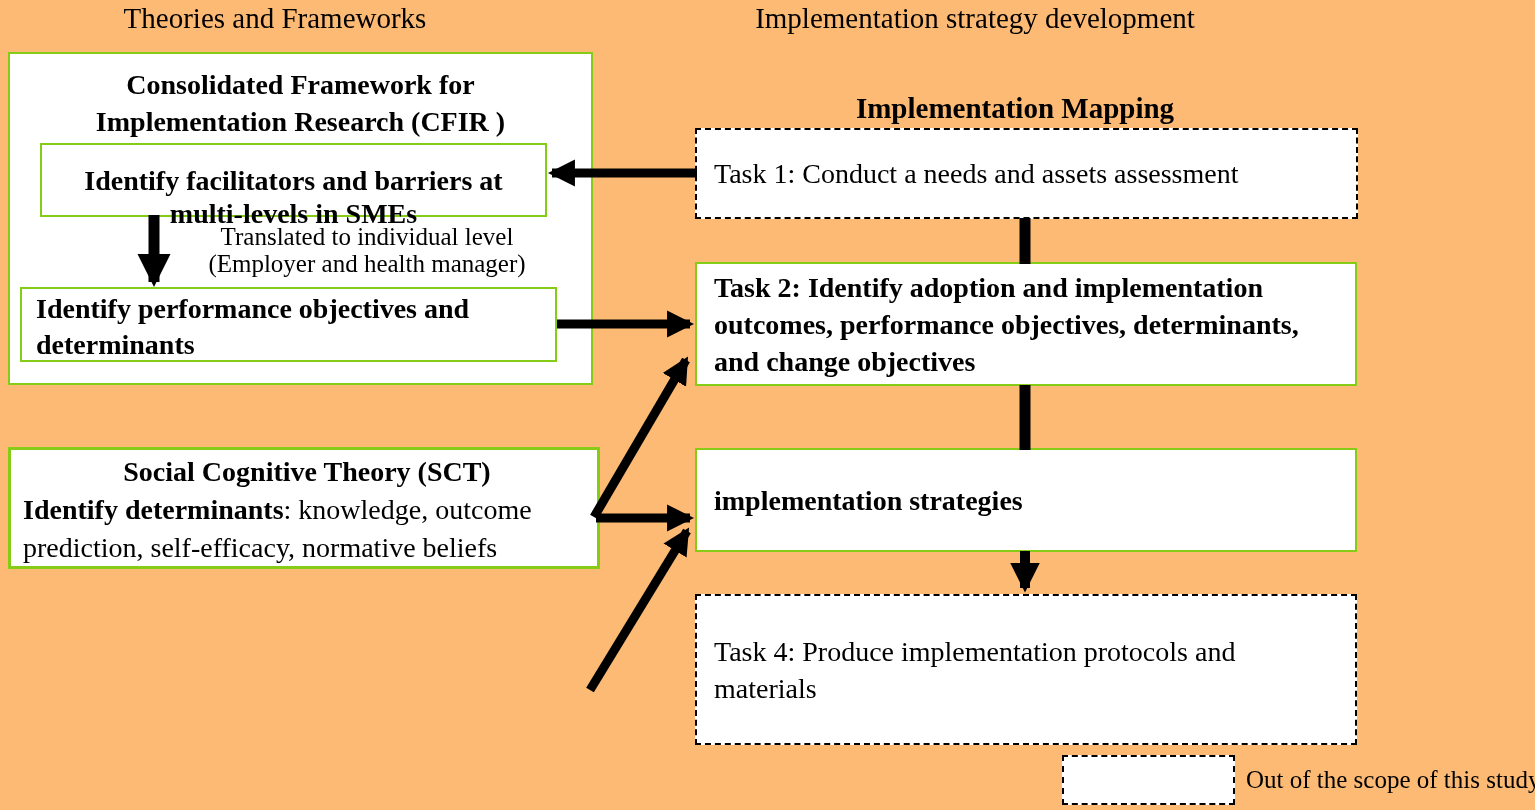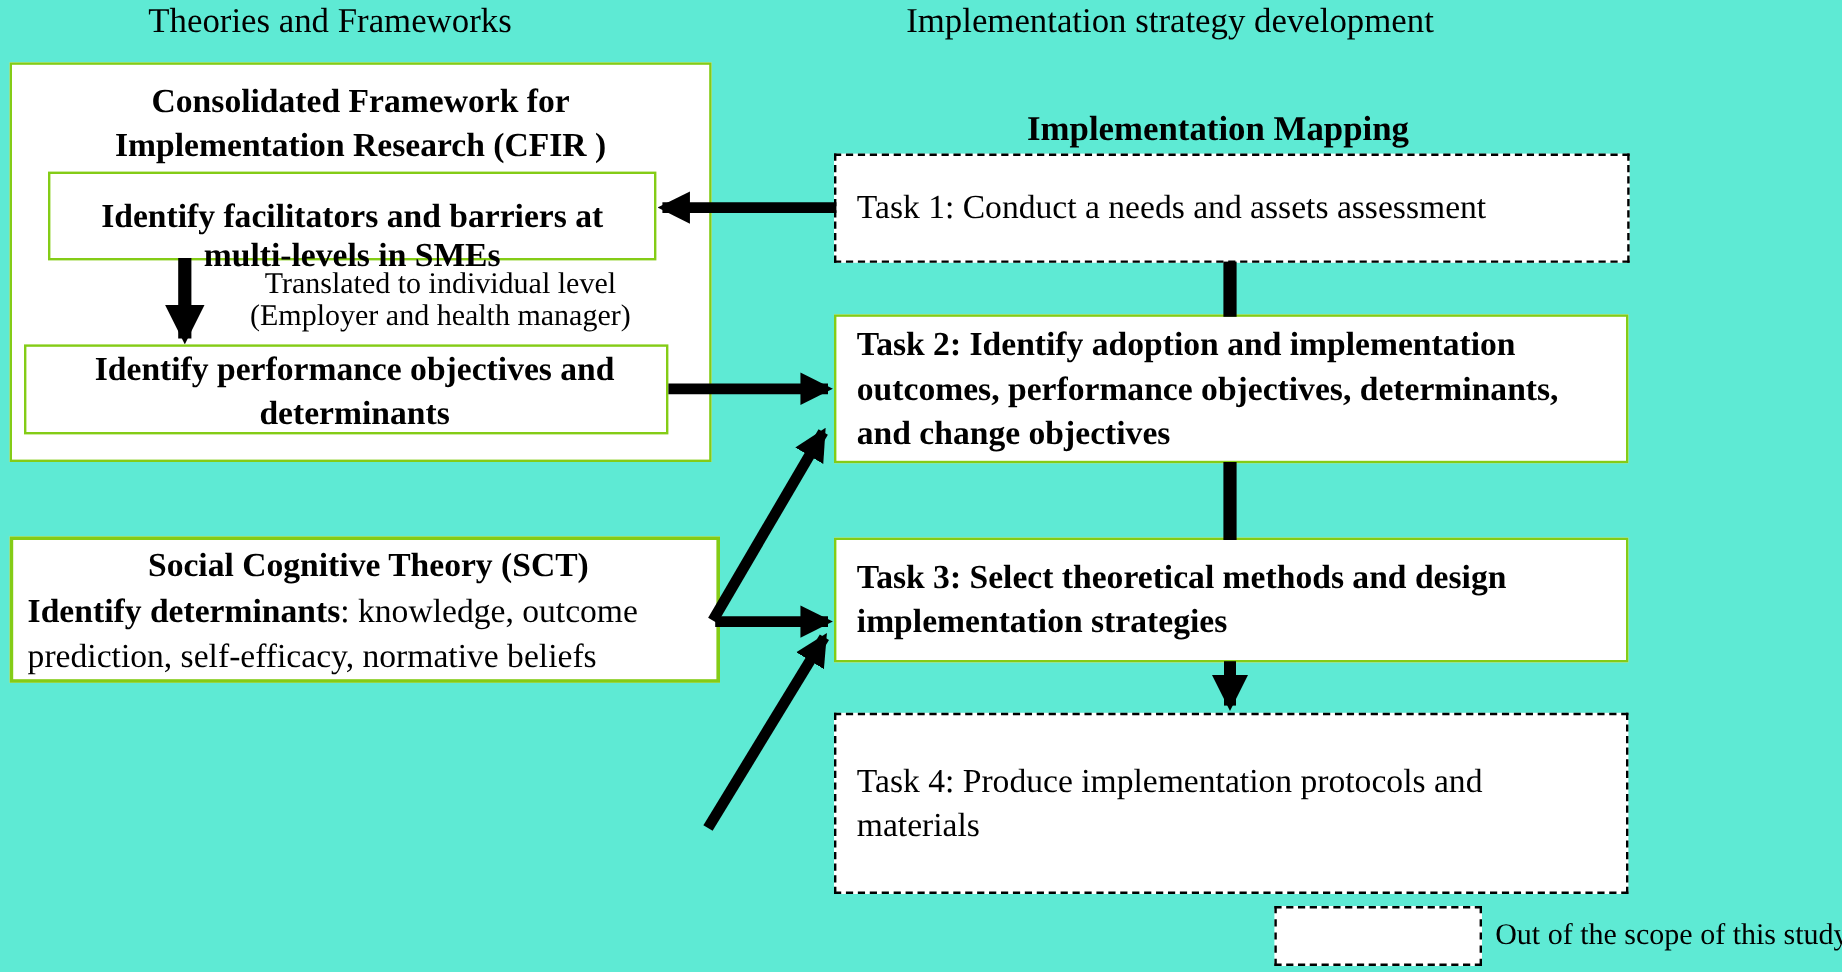--- a/index.html
+++ b/index.html
@@ -1,17 +1,17 @@
 <!DOCTYPE html>
 <html><head>
 <meta charset="utf-8">
 <style>
   html,body{margin:0;padding:0;background:#ffffff;}
   .figure{
-    position:relative;width:1535px;height:810px;background:#5eead4;
+    position:relative;width:1535px;height:810px;background:#fdba74;
     font-family:"Liberation Serif","DejaVu Serif",serif;color:#000;overflow:hidden;
   }
   .figure *{box-sizing:border-box;}
   .abs{position:absolute;}
   .col-header{font-size:29px;text-align:center;white-space:nowrap;}
   .box{position:absolute;border:2px solid #84cc16;background:#fff;}
   .box.thick{border-width:3px;}
   .box.dashed{border:2px dashed #000;}
   .bold{font-weight:700;}
   .line{white-space:nowrap;}
@@ -47,21 +47,21 @@
   <div class="box barriers" style="left:40px;top:143px;width:507px;height:74px;">
     <div class="line">Identify facilitators and barriers at</div>
     <div class="line">multi-levels in SMEs</div>
   </div>
 
   <div class="abs trans-note" style="left:188px;top:223px;width:358px;">
     <div class="line">Translated to individual level</div>
     <div class="line">(Employer and health manager)</div>
   </div>
 
-  <div class="box perf" style="left:20px;top:287px;width:537px;height:75px;text-align:center;">
+  <div class="box perf" style="left:20px;top:287px;width:537px;height:75px;">
     <div class="line">Identify performance objectives and</div>
     <div class="line">determinants</div>
   </div>
 
   <div class="box thick sct" style="left:8px;top:447px;width:592px;height:122px;">
     <span class="t">Social Cognitive Theory (SCT)</span>
     <div class="line"><span class="bold">Identify determinants</span><span>: knowledge, outcome</span></div>
     <div class="line">prediction, self-efficacy, normative beliefs</div>
   </div>
 
@@ -72,21 +72,20 @@
     <div class="line">Task 1: Conduct a needs and assets assessment</div>
   </div>
 
   <div class="box task boldtask" style="left:695px;top:262px;width:662px;height:124px;">
     <div class="line">Task 2: Identify adoption and implementation</div>
     <div class="line">outcomes, performance objectives, determinants,</div>
     <div class="line">and change objectives</div>
   </div>
 
   <div class="box task boldtask" style="left:695px;top:448px;width:662px;height:104px;">
-    <div class="line">Task 3: Select theoretical methods and design</div>
     <div class="line">implementation strategies</div>
   </div>
 
   <div class="box dashed task" style="left:695px;top:594px;width:662px;height:151px;">
     <div class="line">Task 4: Produce implementation protocols and</div>
     <div class="line">materials</div>
   </div>
 
   <div class="legend-box" style="left:1062px;top:755px;width:173px;height:50px;"></div>
   <div class="abs legend-label" style="left:1246px;top:766px;">Out of the scope of this study</div>

